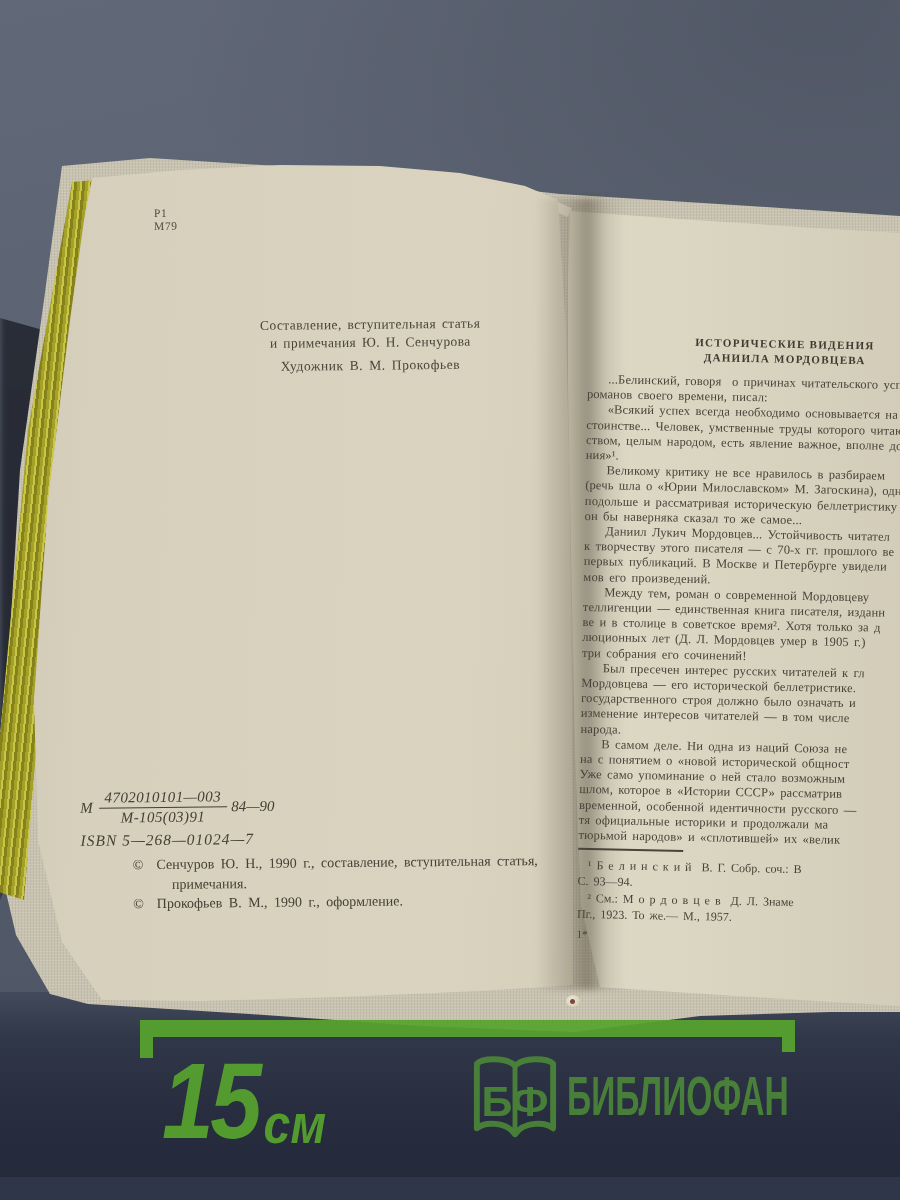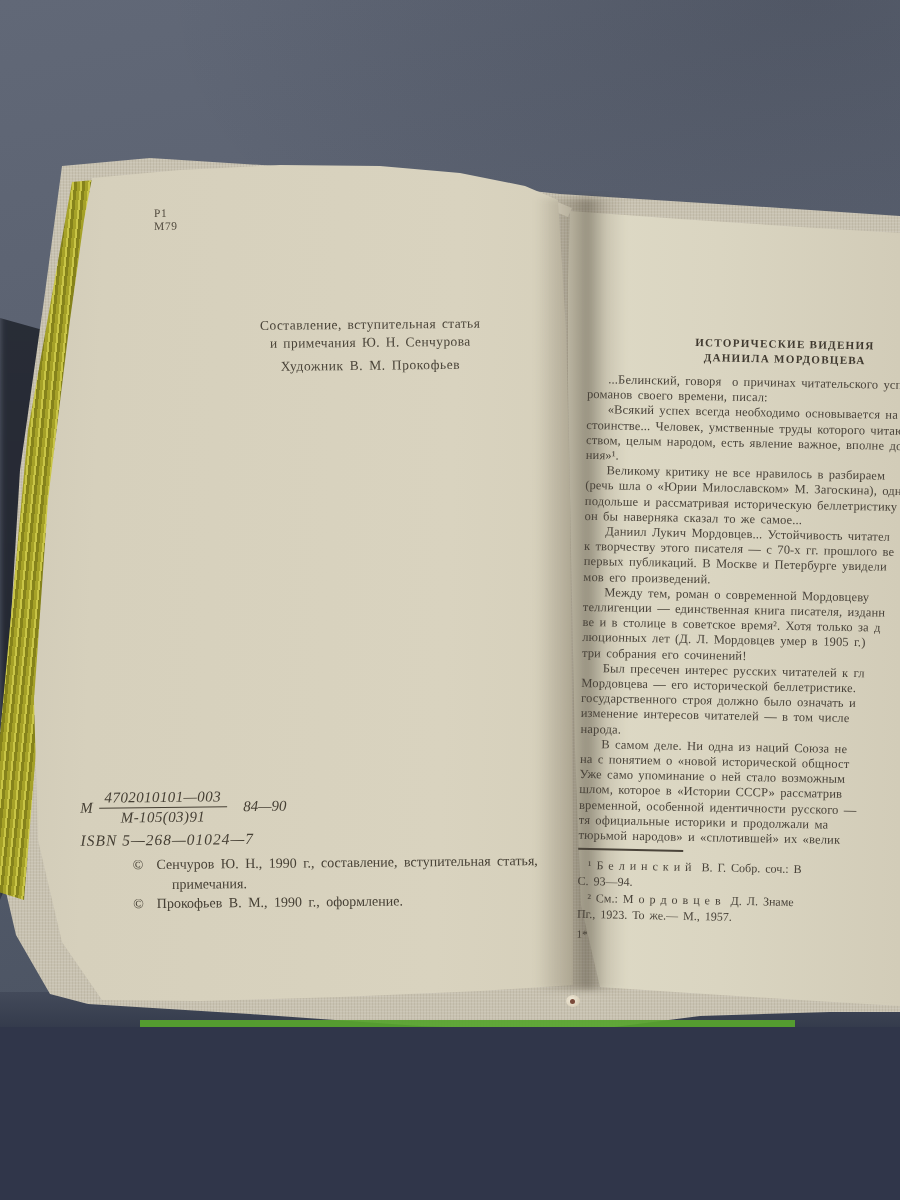--- a/index.html
+++ b/index.html
@@ -1,16 +1,16 @@
 <!DOCTYPE html>
 <html style="--green_ruler: #57a42e; --green_logo: #4f8f38; --bg_top: #5a6170; --bg_bottom: #272d3e; --paper: #d9d3c0; --ink: #49433a;"><head>
 <meta charset="utf-8">
 <style>
   html,body{margin:0;padding:0;background:#30364a;}
-  #scene{position:relative;width:900px;height:1027px;overflow:hidden;
+  #scene{position:relative;width:900px;height:1177px;overflow:hidden;
          font-family:"Liberation Serif",serif;}
   .layer{position:absolute;inset:0;}
 
   
   .bg-top{position:absolute;inset:0;
     background:linear-gradient(168deg,#616877 0%,#5a6170 38%,#525a6a 64%,#49515f 100%);}
   .bg-top::after{content:"";position:absolute;inset:0;
     background:radial-gradient(120% 60% at 90% 0%, rgba(18,22,32,.18), rgba(0,0,0,0) 60%);}
   .bg-bottom{position:absolute;left:0;top:992px;width:900px;height:208px;
     background:linear-gradient(180deg,#434a5a 0%,#303748 22%,#272d3e 60%,#232939 100%);}
@@ -50,21 +50,21 @@
   .stamp{left:158px;top:205px;font-size:11.5px;line-height:12.5px;letter-spacing:.6px;color:#514a3e;}
   .credits{left:213px;top:316px;width:320px;text-align:center;font-size:13.5px;line-height:17.5px;
     letter-spacing:.4px;word-spacing:2px;color:#4b453a;}
   .artist{left:213px;top:358px;width:320px;text-align:center;font-size:13.5px;letter-spacing:.6px;
     word-spacing:2px;color:#4b453a;}
   .catalog{left:78px;top:787px;font-style:italic;font-size:15px;display:flex;align-items:center;color:#453f34;}
   .cat-prefix{margin-right:6px;}
   .frac{display:inline-flex;flex-direction:column;text-align:center;}
   .frac .num{padding:0 6px 1px 6px;border-bottom:1.6px solid #453f34;letter-spacing:.4px;}
   .frac .den{padding-top:1px;letter-spacing:.4px;}
-  .cat-suffix{margin-left:16px;}
+  .cat-suffix{margin-left:4px;}
   .isbn{left:78px;top:829px;font-style:italic;font-size:15.5px;letter-spacing:1px;color:#453f34;}
   .copyright{left:130px;top:853px;font-size:14px;line-height:19.5px;word-spacing:3px;color:#474136;}
 
   
   .right-text{position:absolute;inset:0;transform:rotate(1.1deg);transform-origin:590px 340px;color:#49433a;}
   .right-text>div{position:absolute;white-space:pre;}
   .heading{left:635px;top:333px;width:300px;text-align:center;font-weight:bold;font-size:11px;
     line-height:15px;letter-spacing:1.3px;color:#403a30;}
   .body{left:588px;top:372px;width:340px;font-size:12.5px;line-height:15.2px;letter-spacing:.15px;
     word-spacing:2px;}

